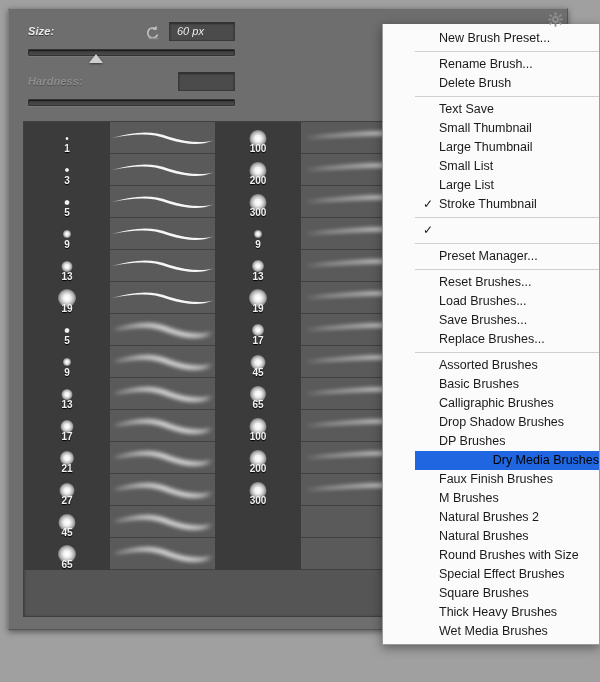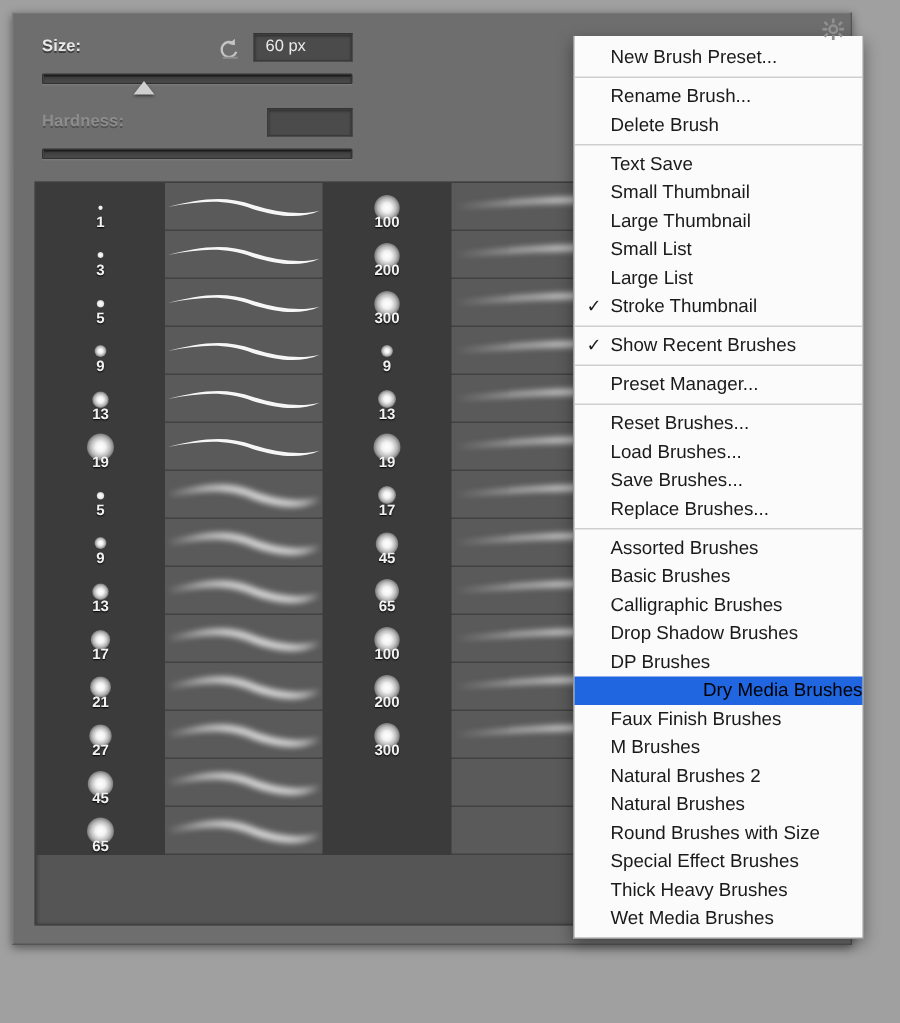--- a/index.html
+++ b/index.html
@@ -28,20 +28,21 @@
   }
 
   
   #controls {
     position: absolute;
     left: 0; top: 0;
     width: 100%;
     height: 101px;
     background: #6e6e6e;
     padding: 13px 14px 0 14px;
+    font-style: italic;
   }
 
   .ctrl-row {
     position: relative;
     height: 21px;
     margin-bottom: 2px;
   }
 
   .ctrl-label {
     position: absolute;
@@ -156,27 +157,28 @@
     line-height: 11px;
   }
 
   .stroke { position: absolute; left: 0; top: 0; width: 100%; height: 100%; }
 
   
   #flyout-menu {
     position: absolute;
     left: 382px;
     top: 24px;
-    width: 194px;
+    width: 218px;
     background: #fbfbfb;
     border: 1px solid #9a9a9a;
     border-top: none;
     box-shadow: 0 3px 10px rgba(0,0,0,0.4);
     padding-bottom: 3px;
     z-index: 40;
+    padding-left: 32px;
   }
 
   .menu-item {
     position: relative;
     height: 19px;
     line-height: 19px;
     font-size: 12.5px;
     color: #1a1a1a;
     padding-left: 24px;
     white-space: nowrap;
@@ -663,36 +665,37 @@
     <div class="menu-item"><span>Rename Brush...</span></div>
     <div class="menu-item"><span>Delete Brush</span></div>
     <div class="menu-sep"></div>
     <div class="menu-item"><span>Text Save</span></div>
     <div class="menu-item"><span>Small Thumbnail</span></div>
     <div class="menu-item"><span>Large Thumbnail</span></div>
     <div class="menu-item"><span>Small List</span></div>
     <div class="menu-item"><span>Large List</span></div>
     <div class="menu-item"><span class="check">✓</span><span>Stroke Thumbnail</span></div>
     <div class="menu-sep"></div>
-    <div class="menu-item"><span class="check">✓</span><span>Show Recent Brushes</span></div>
+    <div class="menu-item"><span class="check">✓</span></div>
     <div class="menu-sep"></div>
     <div class="menu-item"><span>Preset Manager...</span></div>
     <div class="menu-sep"></div>
     <div class="menu-item"><span>Reset Brushes...</span></div>
     <div class="menu-item"><span>Load Brushes...</span></div>
     <div class="menu-item"><span>Save Brushes...</span></div>
     <div class="menu-item"><span>Replace Brushes...</span></div>
     <div class="menu-sep"></div>
     <div class="menu-item"><span>Assorted Brushes</span></div>
     <div class="menu-item"><span>Basic Brushes</span></div>
     <div class="menu-item"><span>Calligraphic Brushes</span></div>
     <div class="menu-item"><span>Drop Shadow Brushes</span></div>
     <div class="menu-item"><span>DP Brushes</span></div>
     <div class="menu-item selected"><span>Dry Media Brushes</span></div>
     <div class="menu-item"><span>Faux Finish Brushes</span></div>
     <div class="menu-item"><span>M Brushes</span></div>
     <div class="menu-item"><span>Natural Brushes 2</span></div>
     <div class="menu-item"><span>Natural Brushes</span></div>
     <div class="menu-item"><span>Round Brushes with Size</span></div>
     <div class="menu-item"><span>Special Effect Brushes</span></div>
+    <div class="menu-item"><span>Square Brushes</span></div>
     <div class="menu-item"><span>Thick Heavy Brushes</span></div>
     <div class="menu-item"><span>Wet Media Brushes</span></div>
   </div>
 
 </body></html>

